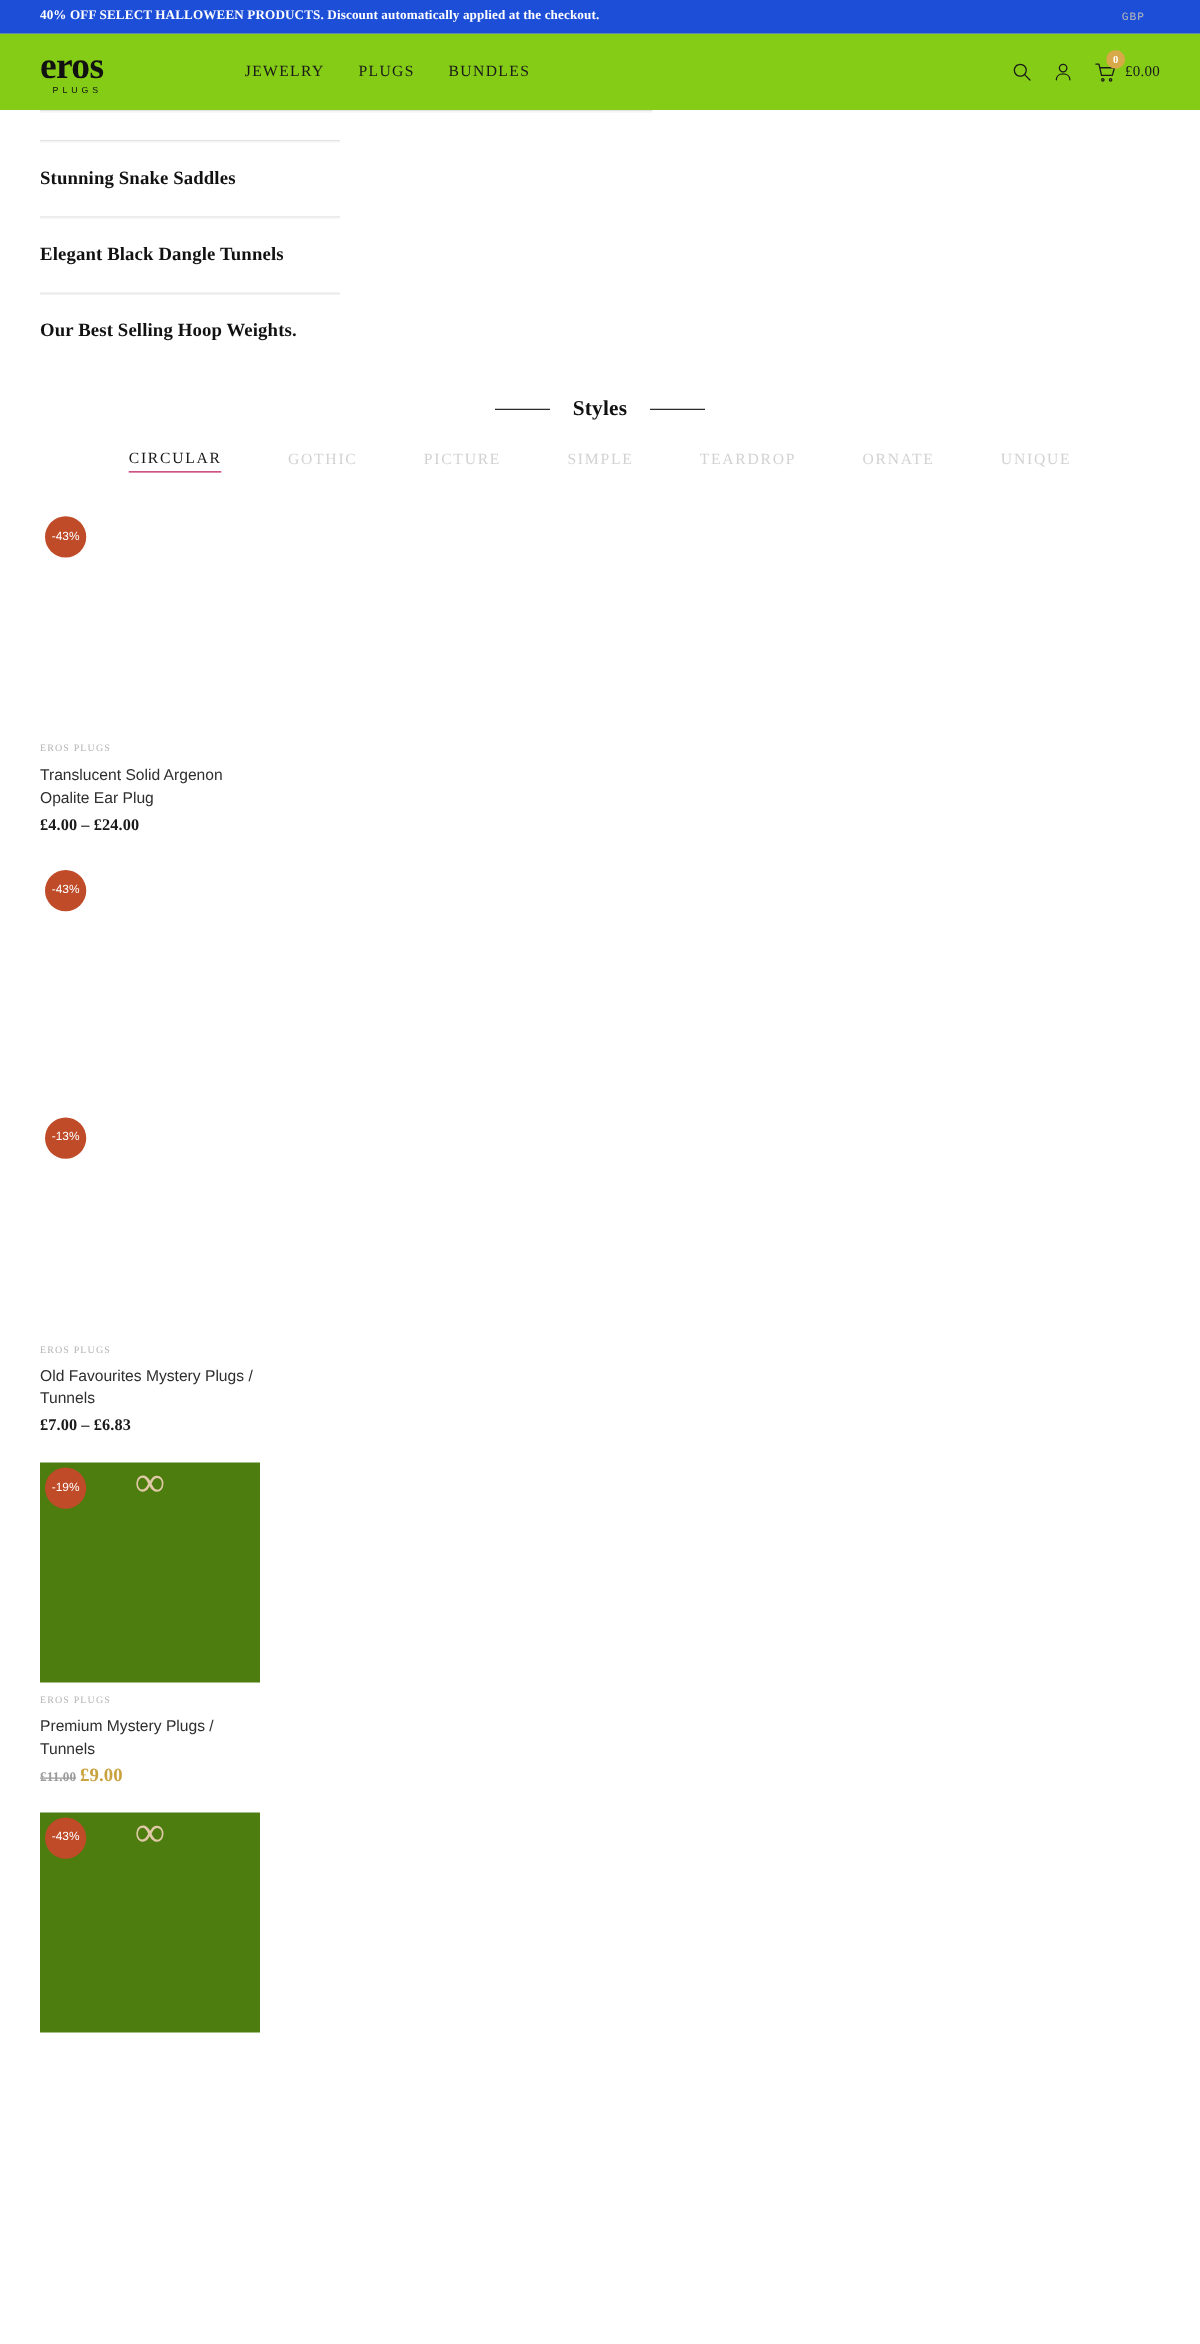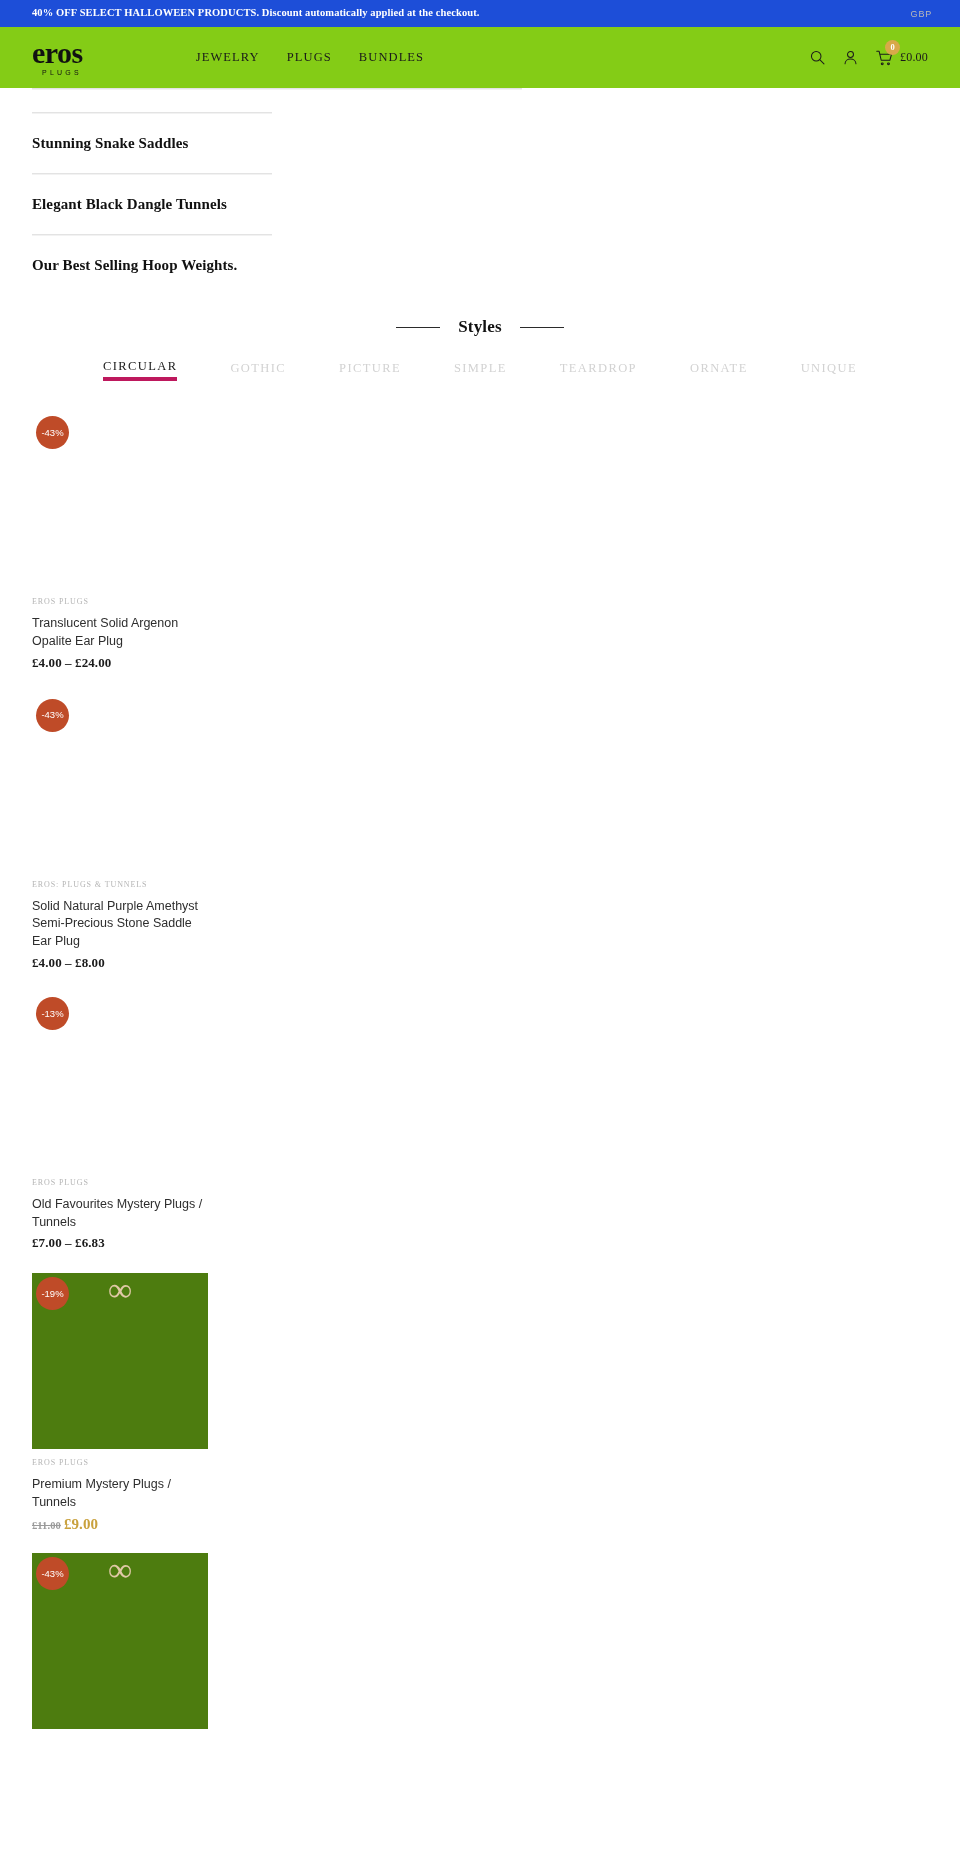--- a/index.html
+++ b/index.html
@@ -25,24 +25,24 @@
   .announce-text {
     font-family: "Liberation Serif", serif;
     font-weight: bold;
     font-size: 10.5px;
     letter-spacing: 0.1px;
     line-height: 1;
     white-space: nowrap;
   }
   .announce-currency {
     position: absolute;
-    right: 28px;
+    right: 44px;
     top: 50%;
     transform: translateY(-50%);
-    font-family: Liberation Sans, sans-serif;
+    font-family: Liberation Mono, monospace;
     font-size: 9px;
     letter-spacing: 0.8px;
     color: #b9b9b9;
     cursor: pointer;
   }
 
   
   .header {
     height: 61px;
     display: flex;
@@ -176,21 +176,21 @@
     font-size: 12.5px;
     letter-spacing: 1.4px;
     color: #d2d2d2;
     text-decoration: none;
     background: none; border: 0; padding: 0 0 3px 0;
     cursor: pointer;
     white-space: nowrap;
   }
   .tab.active {
     color: #1a1a1a;
-    border-bottom: 4px solid #be185d;
+    border-bottom: 1px solid #be185d;
   }
 
   
   .product-grid {
     padding: 0 32px;
     margin-top: 31px;
   }
   .product-card {
     width: 176px;
     position: relative;
@@ -373,25 +373,20 @@
       <span class="product-vendor">EROS PLUGS</span>
       <a href="#" class="product-title">Translucent Solid Argenon Opalite Ear Plug</a>
       <span class="product-price">£4.00 – £24.00</span>
     </div>
   </div>
 
   <div class="product-card" style="margin-bottom:22px;">
     <div class="product-media blank">
       <span class="badge">-43%</span>
     </div>
-    <div class="product-info">
-      <span class="product-vendor">EROS: PLUGS &amp; TUNNELS</span>
-      <a href="#" class="product-title">Solid Natural Purple Amethyst Semi-Precious Stone Saddle Ear Plug</a>
-      <span class="product-price">£4.00 – £8.00</span>
-    </div>
   </div>
 
   <div class="product-card" style="margin-bottom:22px;">
     <div class="product-media blank">
       <span class="badge">-13%</span>
     </div>
     <div class="product-info">
       <span class="product-vendor">EROS PLUGS</span>
       <a href="#" class="product-title">Old Favourites Mystery Plugs / Tunnels</a>
       <span class="product-price">£7.00 – £6.83</span>

